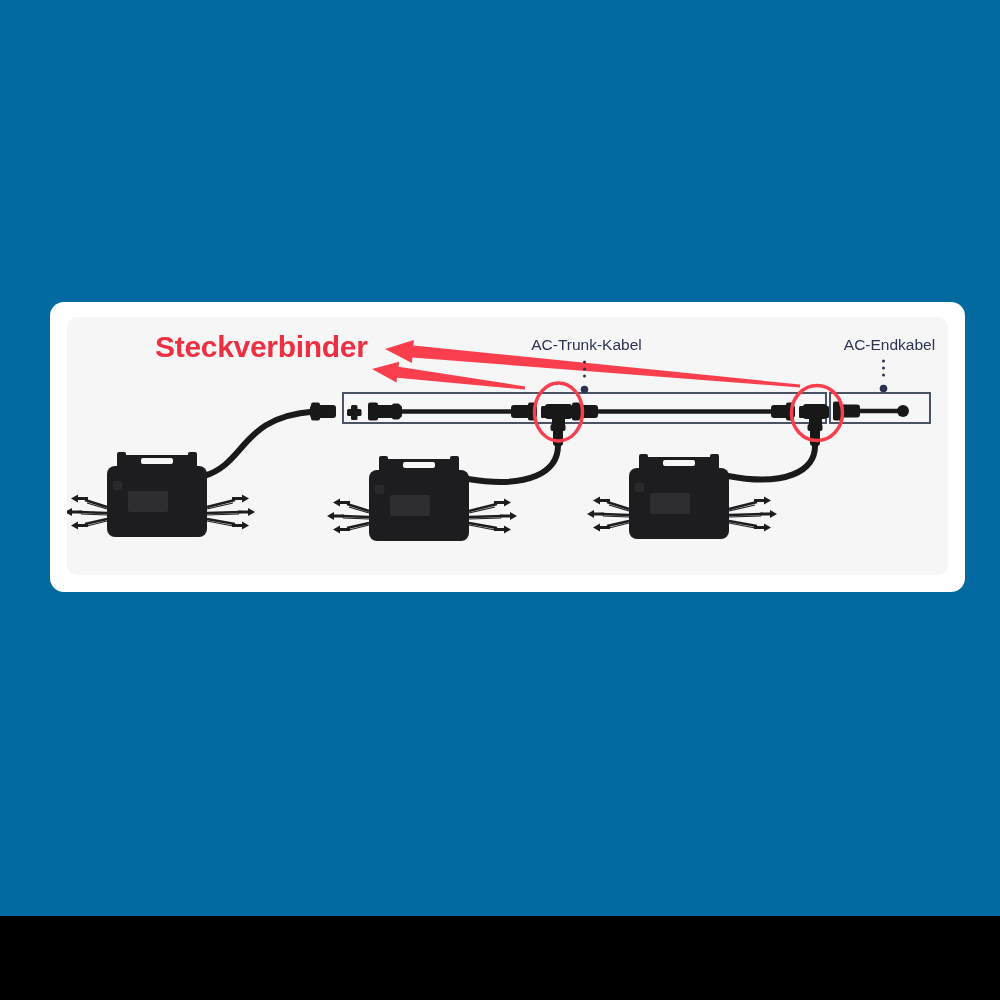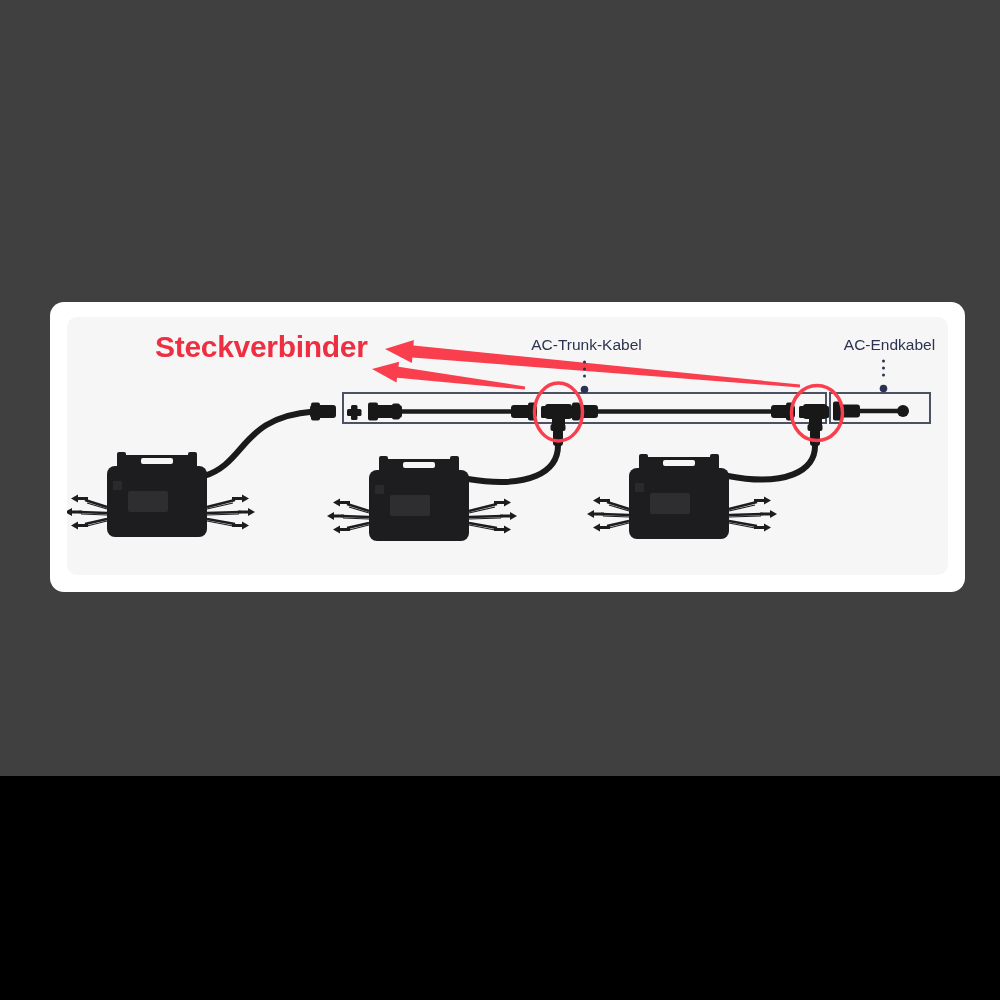--- a/index.html
+++ b/index.html
@@ -1,17 +1,17 @@
 <!DOCTYPE html>
 <html><head>
 <meta charset="utf-8">
 <style>
   html,body{margin:0;padding:0;background:#000;width:1000px;height:1000px;overflow:hidden;
             font-family:"Liberation Sans",sans-serif;}
-  .stage{position:relative;width:1000px;height:776px;background:#404040;}
+  .stage{position:relative;width:1000px;height:916px;background:#0369a1;}
   .card{position:absolute;left:50px;top:302px;width:915px;height:290px;background:#ffffff;
         border-radius:14px;}
   .panel{position:absolute;left:17px;top:15px;width:881px;height:258px;background:#f6f6f7;
          border-radius:10px;}
   svg{display:block;}
   .t-title{font-weight:bold;font-size:30px;letter-spacing:-0.3px;}
   .t-label{font-size:15.5px;}
   .wire{stroke:#1d1d1f;fill:none;}
 </style>
 </head>

